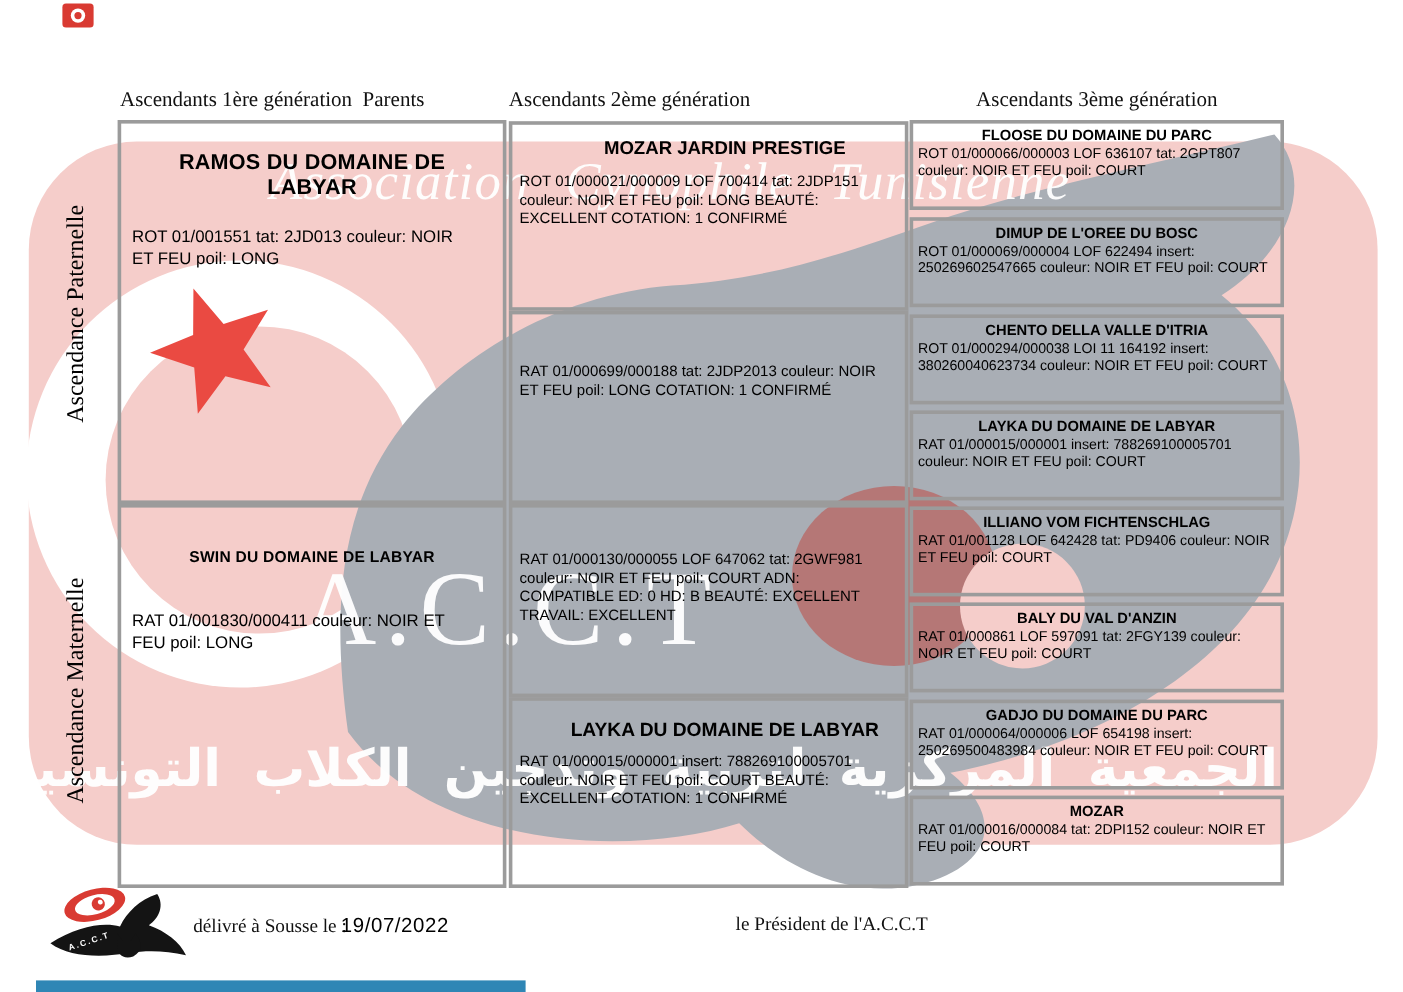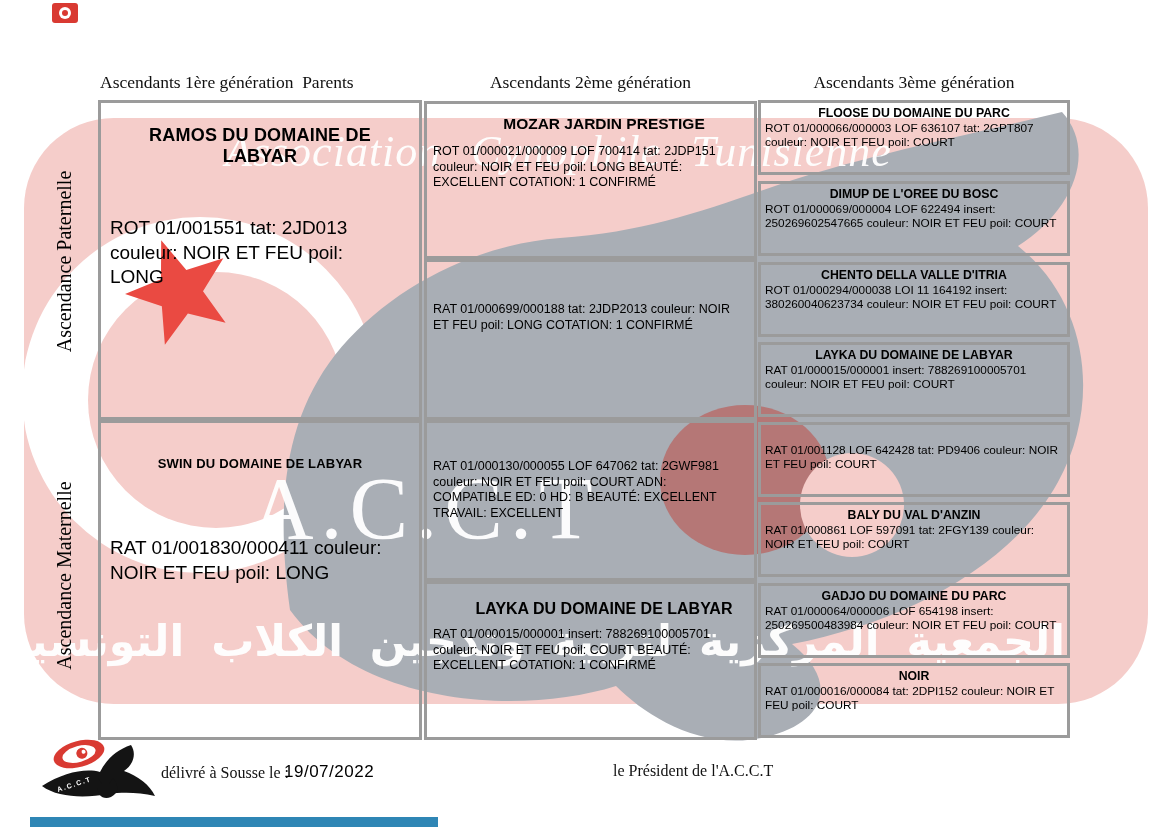--- a/index.html
+++ b/index.html
@@ -25,21 +25,21 @@
     font-family:"DejaVu Sans", sans-serif; font-weight:bold;
     font-size:43px; color:#ffffff; word-spacing:12px; opacity:.97;
   }
 
   
   .colhead {
     position:absolute; top:72px; font-family:"Liberation Serif", serif;
     font-size:17.5px; color:#111; white-space:pre;
   }
   .ch1 { left:100px; }
-  .ch2 { left:424px; width:333px; text-align:center; }
+  .ch2 { left:424px; width:333px; }
   .ch3 { left:758px; width:312px; text-align:center; }
 
   
   .vlabel {
     position:absolute; width:230px; text-align:center; white-space:nowrap;
     transform:rotate(-90deg); font-family:"Liberation Serif", serif;
     font-size:20px; color:#000;
   }
   .vl-p { left:-51px; top:250px; }
   .vl-m { left:-51px; top:564px; }
@@ -47,21 +47,21 @@
   
   .box { position:absolute; border:3px solid #9b9b9b; background:transparent; }
   .box .title { text-align:center; font-weight:bold; line-height:1.15; }
   .box .details { position:absolute; font-weight:normal; text-align:left; }
 
   .g1 { left:98px; width:324px; height:320px; }
   .g1.p { top:100px; }
   .g1.m { top:420px; }
   .g1 .title   { font-size:18px; margin-top:22px; padding:0 36px; letter-spacing:.2px; }
   .g1.m .title { font-size:13px; margin-top:34px; padding:0 2px; }
-  .g1 .details { top:85px; left:9px; right:28px; font-size:19px; line-height:1.3;margin-top:28px; }
+  .g1 .details { top:85px; left:9px; right:28px; font-size:14px; line-height:1.3; }
 
   .g2 { left:424px; width:333px; }
   .g2 .title   { font-size:15.5px; margin-top:11px; padding:0 8px;margin-left:27px; }
   .g2 .details { top:40px; left:6px; right:8px; font-size:12.5px; line-height:1.25; }
   .g2.b2 .title { margin-top:14px; }
   .g2.b3 .title { font-size:16px; margin-top:13px; }
   .g2.b3 .details { top:36px; }
   .g2.b4 .title { font-size:16px; margin-top:16px; }
   .g2.b4 .details { top:43px; }
 
@@ -159,32 +159,33 @@
   </div>
   <div class="box g3" style="top:262px;">
     <div class="title">CHENTO DELLA VALLE D'ITRIA</div>
     <div class="details">ROT 01/000294/000038 LOI 11 164192 insert: 380260040623734 couleur: NOIR ET FEU poil: COURT</div>
   </div>
   <div class="box g3" style="top:342px;">
     <div class="title">LAYKA DU DOMAINE DE LABYAR</div>
     <div class="details">RAT 01/000015/000001 insert: 788269100005701 couleur: NOIR ET FEU poil: COURT</div>
   </div>
   <div class="box g3" style="top:422px;">
+    <div class="title">ILLIANO VOM FICHTENSCHLAG</div>
     <div class="details">RAT 01/001128 LOF 642428 tat: PD9406 couleur: NOIR ET FEU poil: COURT</div>
   </div>
   <div class="box g3" style="top:502px;">
     <div class="title">BALY DU VAL D'ANZIN</div>
     <div class="details">RAT 01/000861 LOF 597091 tat: 2FGY139 couleur: NOIR ET FEU poil: COURT</div>
   </div>
   <div class="box g3" style="top:583px;">
     <div class="title">GADJO DU DOMAINE DU PARC</div>
     <div class="details">RAT 01/000064/000006 LOF 654198 insert: 250269500483984 couleur: NOIR ET FEU poil: COURT</div>
   </div>
   <div class="box g3" style="top:663px;">
-    <div class="title">NOIR</div>
+    <div class="title">MOZAR</div>
     <div class="details">RAT 01/000016/000084 tat: 2DPI152 couleur: NOIR ET FEU poil: COURT</div>
   </div>
 
   <svg class="logo" viewBox="0 0 135 72">
     <path fill="#141414" d="M 8 48 C 30 34 52 30 66 34 C 72 22 82 12 97 7 C 103 16 99 27 90 33 C 104 38 116 47 121 58 C 104 54 88 54 74 56 C 52 60 24 60 8 48 Z"></path>
     <path fill="#141414" d="M 64 40 l 4 6 l 7 0 l 4 -6 c 6 8 6 15 -2 19 c -8 3 -14 -2 -13 -9 z"></path>
     <g transform="rotate(-15 45 16)">
       <ellipse cx="45" cy="16" rx="26" ry="13" fill="#d93a32"></ellipse>
       <ellipse cx="45" cy="16" rx="17" ry="8" fill="#ffffff"></ellipse>
       <circle cx="48" cy="16" r="5.5" fill="#d93a32"></circle>

